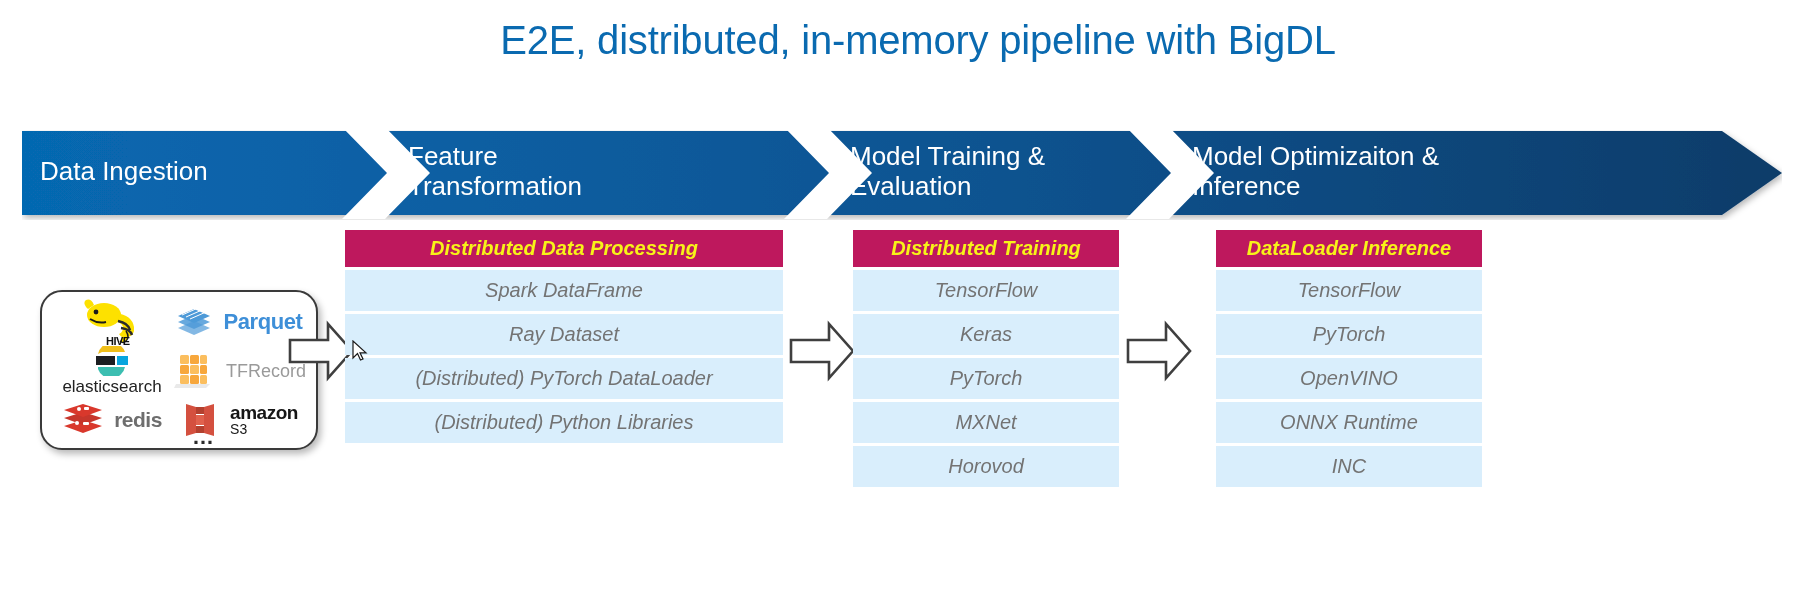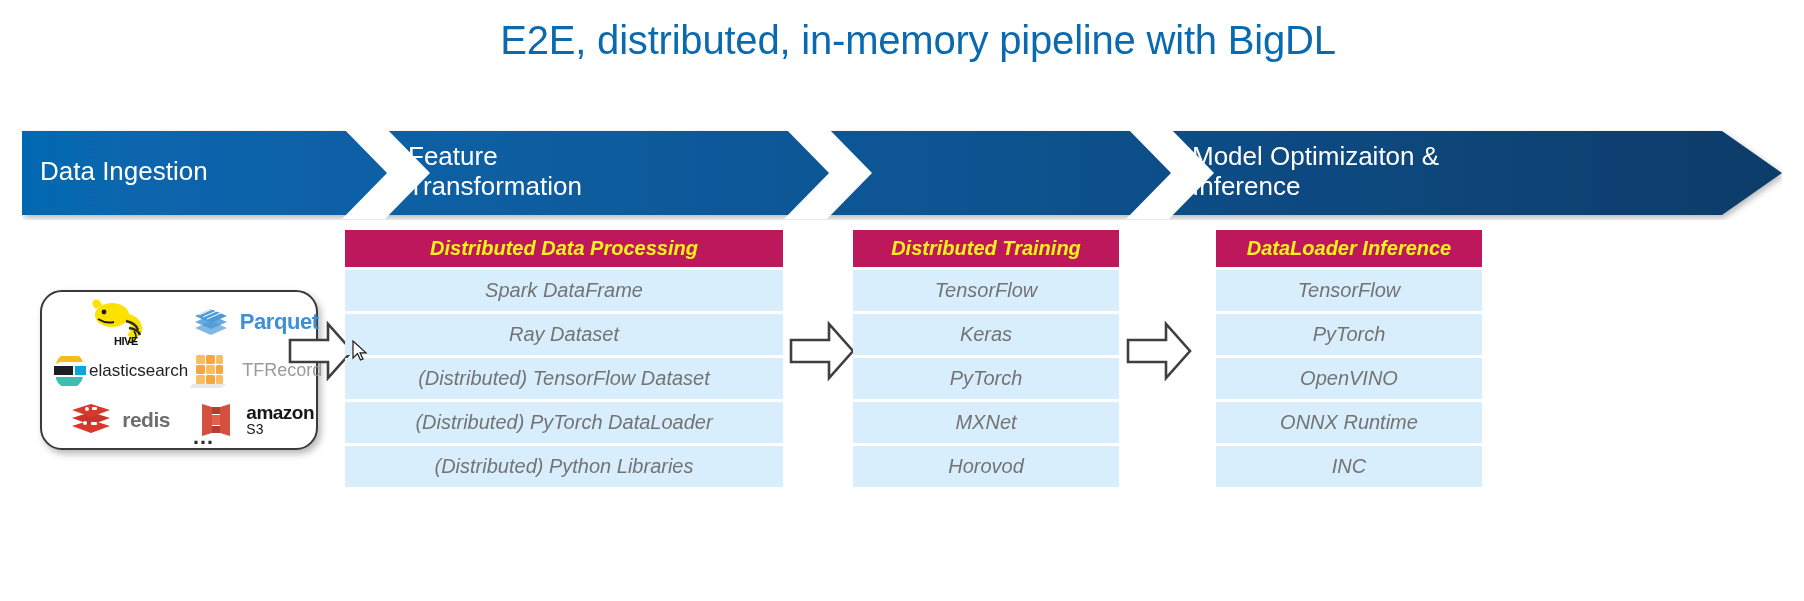--- a/index.html
+++ b/index.html
@@ -148,20 +148,24 @@
       <path d="M762,-3 L805,-3 L850,43 L805,89 L762,89 L807,43 Z" fill="#ffffff"></path>
       <path d="M1104,-3 L1147,-3 L1192,43 L1147,89 L1104,89 L1149,43 Z" fill="#ffffff"></path>
     </svg>
 
     <div class="stage-seg" style="left:0px; width:320px;">
       <span class="stage-label">Data Ingestion</span>
     </div>
     <div class="stage-seg" style="left:368px; width:400px;">
       <span class="stage-label">Feature
 Transformation</span>
+    </div>
+    <div class="stage-seg" style="left:810px; width:300px;">
+      <span class="stage-label">Model Training &amp;
+Evaluation</span>
     </div>
     <div class="stage-seg" style="left:1152px; width:370px;">
       <span class="stage-label">Model Optimizaiton &amp;
 Inference</span>
     </div>
   </div>
 
   <div id="logo-card">
     <div class="logo-grid">
 
@@ -190,21 +194,21 @@
           </g>
           <g stroke="#ffffff" stroke-width="1">
             <line x1="7" y1="8" x2="23" y2="1"></line>
               <line x1="11" y1="10" x2="27" y2="3"></line>
             <line x1="15" y1="12" x2="31" y2="5"></line>
           </g>
         </svg>
         <span class="parquet-name">Parquet</span>
       </div>
 
-      <div class="logo-cell" style="gap:1px;">
+      <div class="logo-cell" style="flex-direction:column; gap:1px;">
         <svg class="es-mark" width="36" height="30" viewBox="0 0 36 30">
           <path d="M4,8 a14,14 0 0 1 27,-2 L8,6 Z" fill="#f0bf1a"></path>
           <rect x="2" y="10" width="19" height="9" fill="#1c1e21"></rect>
           <rect x="23" y="10" width="11" height="9" fill="#07a5de"></rect>
           <path d="M4,21 L31,21 a14,14 0 0 1 -27,2 Z" fill="#3cbeb1"></path>
         </svg>
         <span class="es-name">elasticsearch</span>
       </div>
 
       <div class="logo-cell">
@@ -262,21 +266,20 @@
   </div>
 
   <svg class="block-arrow" style="left:288px; top:318px;" width="66" height="66" viewBox="0 0 66 66">
     <path d="M2,22 L40,22 L40,6 L64,33 L40,60 L40,44 L2,44 Z" fill="#ffffff" stroke="#3f3f3f" stroke-width="2.6" stroke-linejoin="miter"></path>
   </svg>
 
   <div class="tbl" style="left:345px; top:230px; width:438px;">
     <div class="tbl-head">Distributed Data Processing</div>
     <div class="tbl-row">Spark DataFrame</div>
     <div class="tbl-row">Ray Dataset</div>
-    <div class="tbl-row">(Distributed) TensorFlow Dataset</div>
     <div class="tbl-row">(Distributed) PyTorch DataLoader</div>
     <div class="tbl-row">(Distributed) Python Libraries</div>
   </div>
 
   <svg class="block-arrow" style="left:789px; top:318px;" width="66" height="66" viewBox="0 0 66 66">
     <path d="M2,22 L40,22 L40,6 L64,33 L40,60 L40,44 L2,44 Z" fill="#ffffff" stroke="#3f3f3f" stroke-width="2.6" stroke-linejoin="miter"></path>
   </svg>
 
   <div class="tbl" style="left:853px; top:230px; width:266px;">
     <div class="tbl-head">Distributed Training</div>

